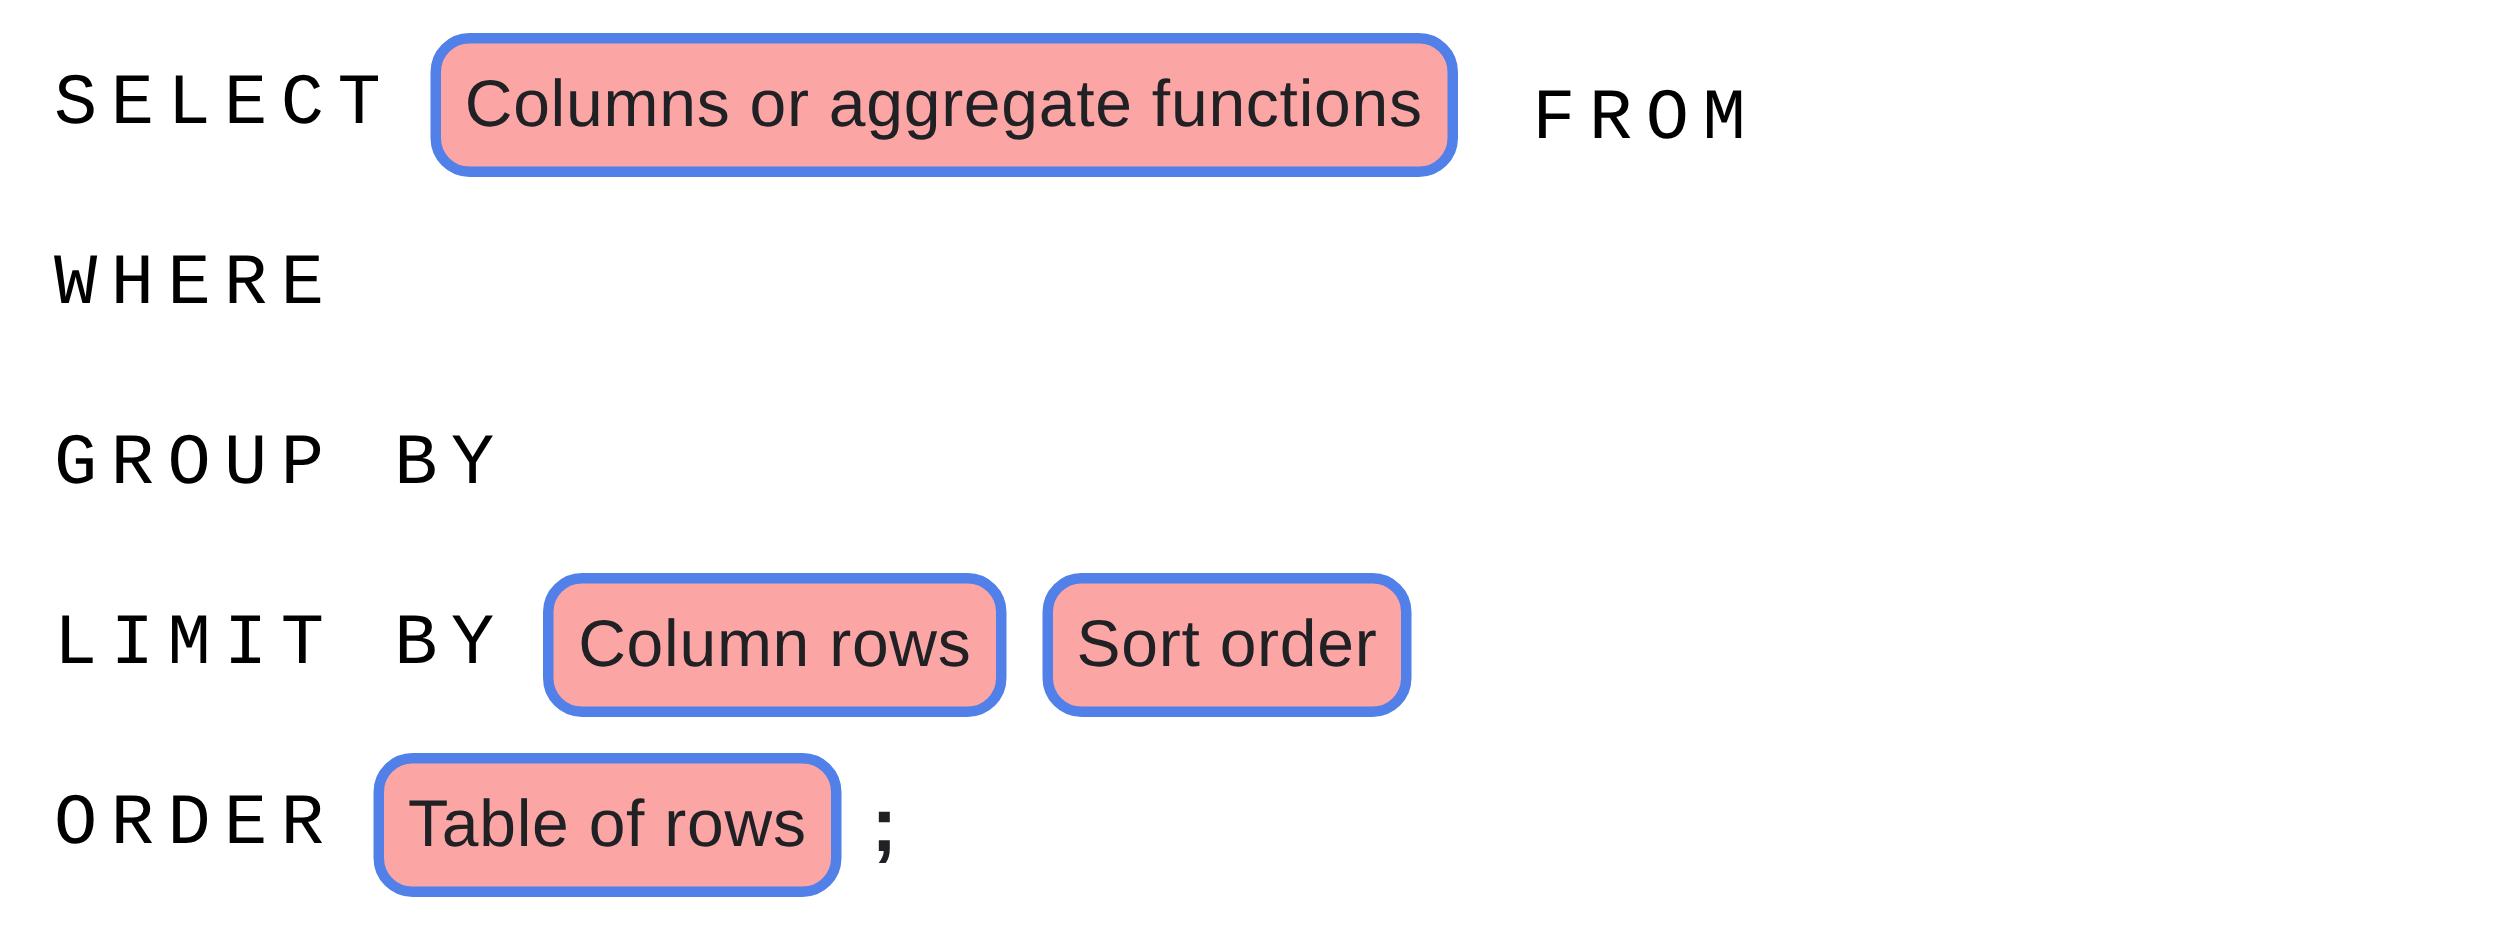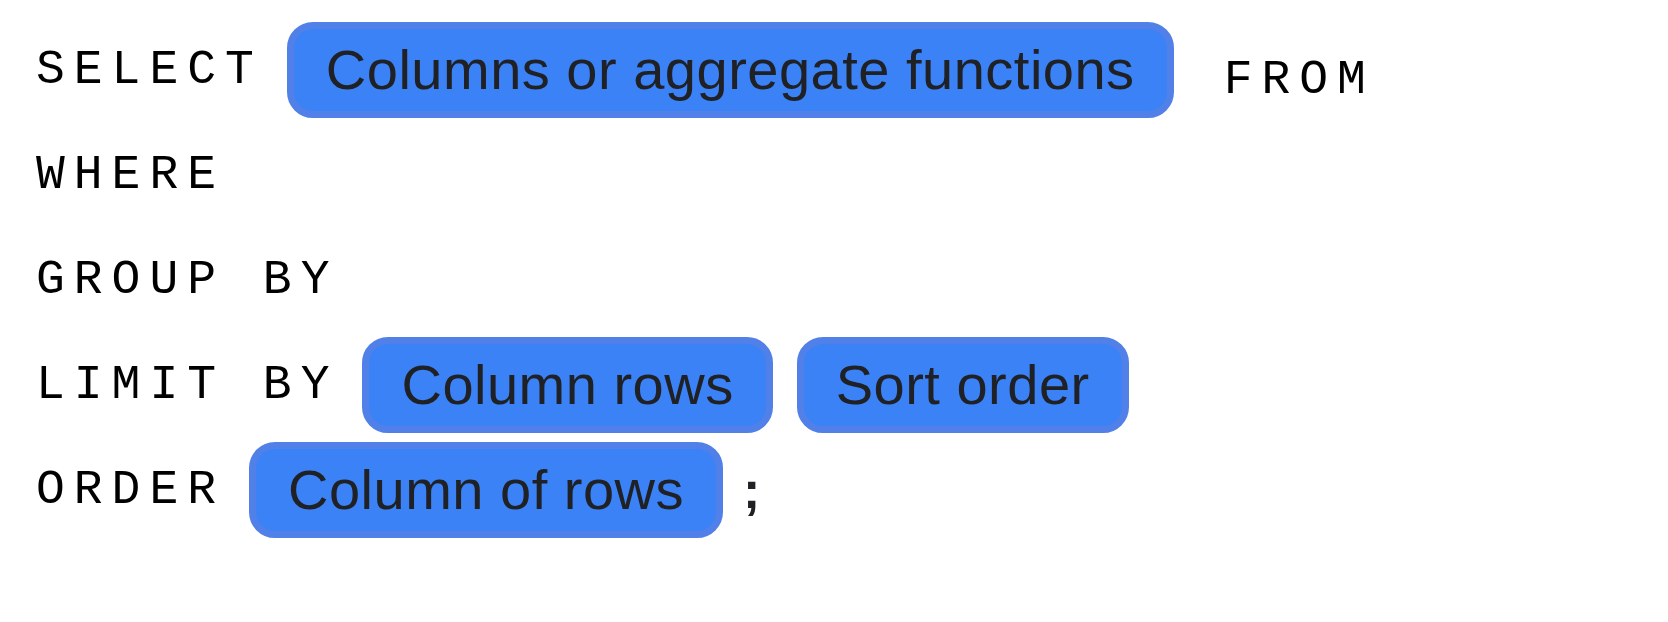--- a/index.html
+++ b/index.html
@@ -13,21 +13,21 @@
     overflow: hidden;
     font-family: "Liberation Sans", sans-serif;
   }
   .canvas {
     box-sizing: border-box;
     width: 1668px;
     height: 622px;
     padding: 22px 20px 0 36px;
     display: flex;
     flex-direction: column;
-    gap: 9px;
+    gap: 24px;
     background: #ffffff;
   }
   .row {
     display: flex;
     align-items: center;
     height: 96px;
     gap: 24px;
     white-space: nowrap;
   }
   .kw {
@@ -41,26 +41,26 @@
   .kw-from {
     margin-left: 26px;
     margin-right: 12px;
     margin-top: 20px;
   }
   .pill {
     box-sizing: border-box;
     height: 96px;
     border: 7px solid #5181E8;
     border-radius: 26px;
-    background: #3b82f6;
+    background: #fca5a5;
     display: inline-flex;
     align-items: center;
-    padding: 0 32px;
+    padding: 0 16px;
     font-family: "Liberation Sans", sans-serif;
-    font-size: 56px;
+    font-size: 44px;
     font-weight: 500;
     letter-spacing: 0.5px;
     color: #202124;
     line-height: 1;
   }
   .punct {
     font-family: "Liberation Sans", sans-serif;
     font-size: 52px;
     font-weight: 600;
     color: #202124;
@@ -88,17 +88,17 @@
   </div>
 
   <div class="row">
     <span class="kw">LIMIT BY</span>
     <span class="pill">Column rows</span>
     <span class="pill">Sort order</span>
   </div>
 
   <div class="row">
     <span class="kw">ORDER</span>
-    <span class="pill">Column of rows</span>
+    <span class="pill">Table of rows</span>
     <span class="punct">;</span>
   </div>
 
 </div>
 
 </body></html>

